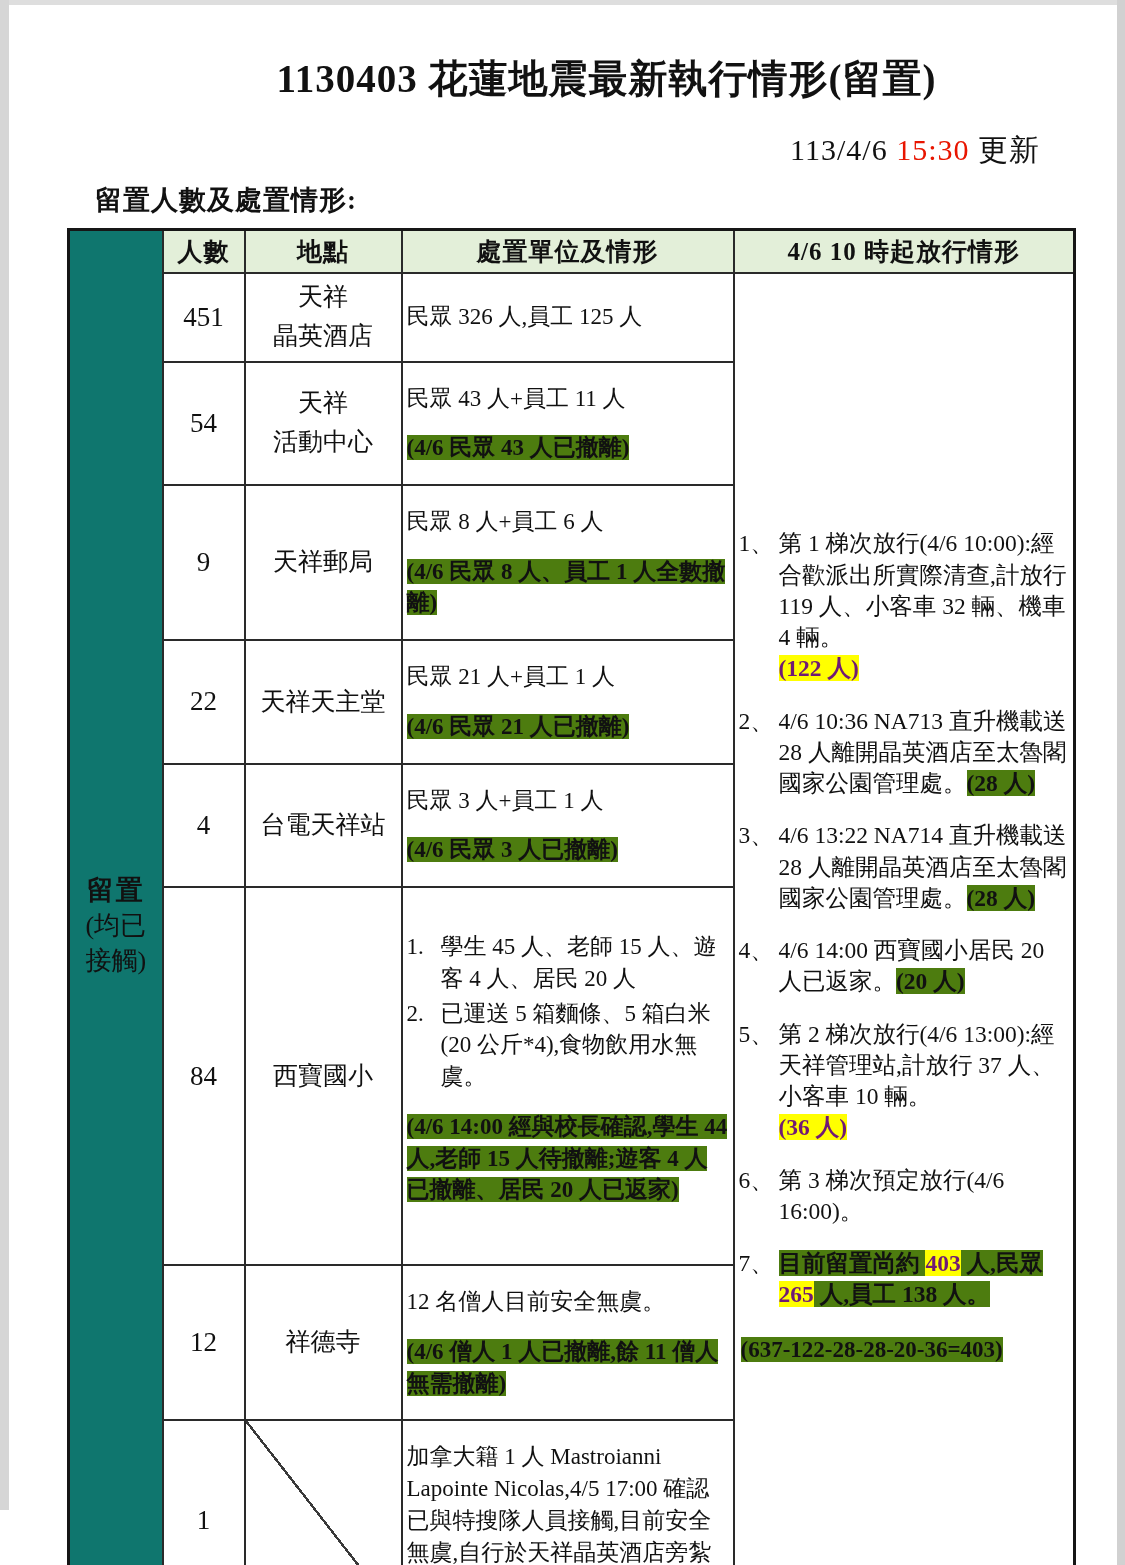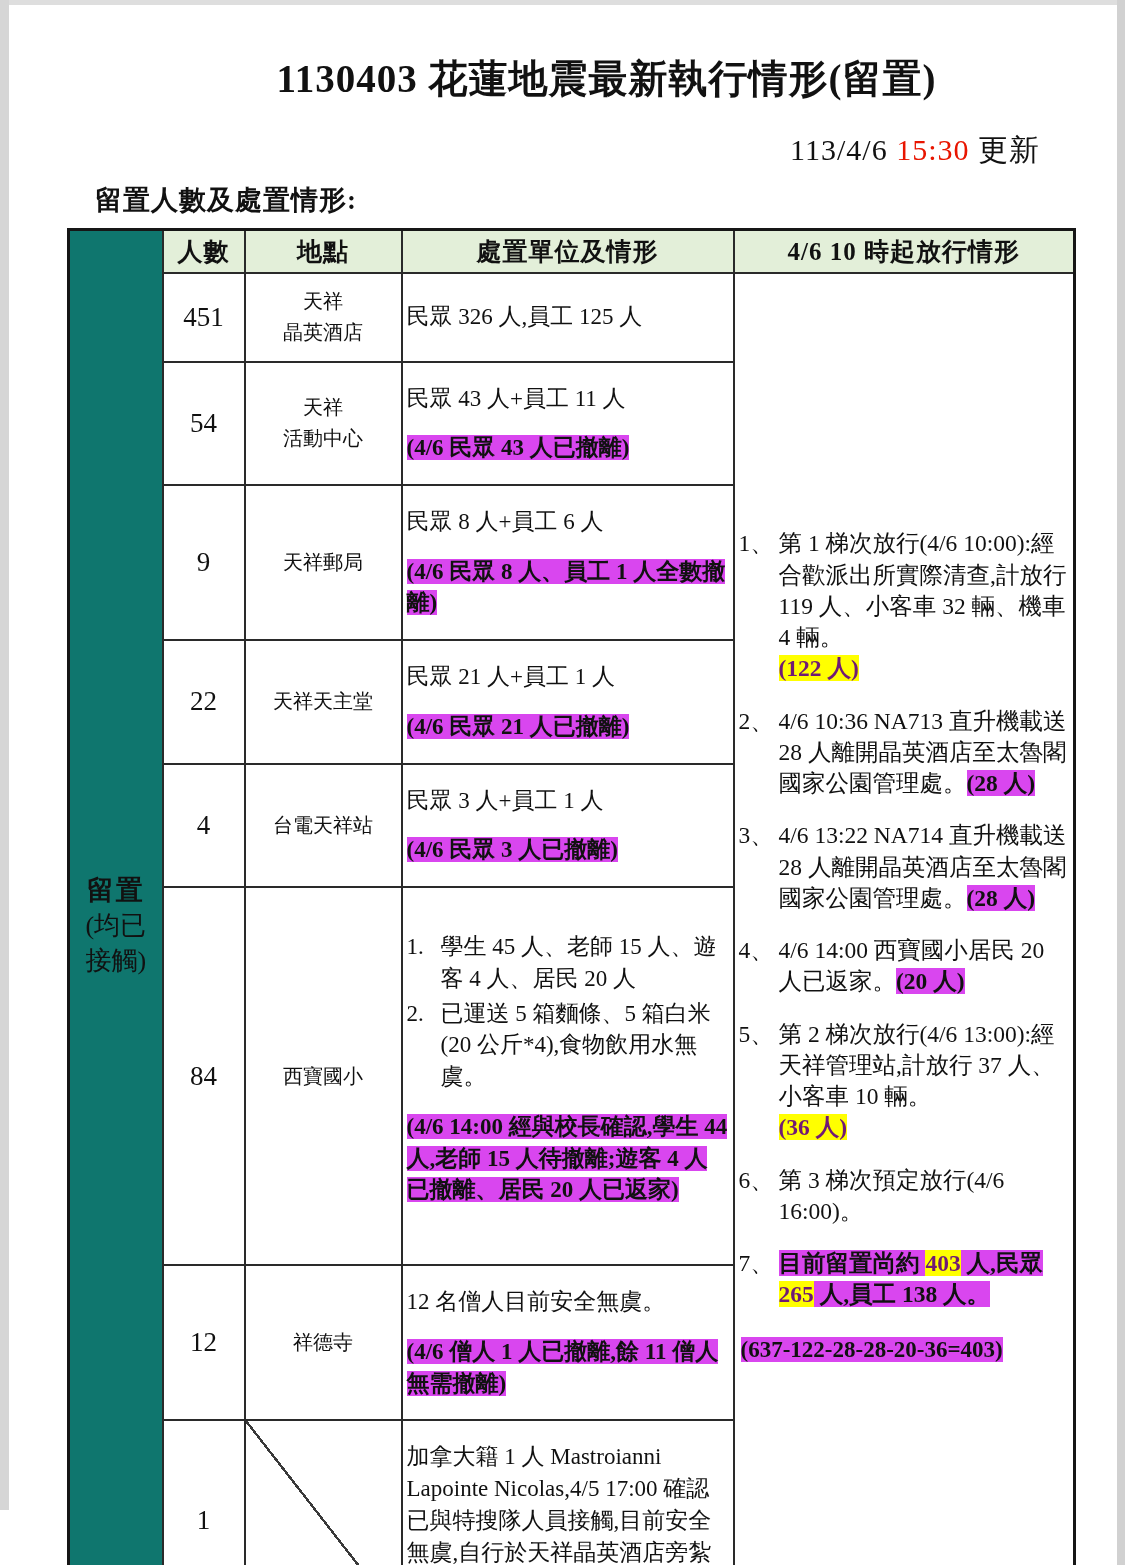--- a/index.html
+++ b/index.html
@@ -32,39 +32,39 @@
     overflow:hidden;
   }
   td.hdr{
     background:#e3efd9;text-align:center;font-weight:700;font-size:25px;
     letter-spacing:1px;
   }
   td.stay-cell{background:#0f766e;text-align:center;font-size:26px;vertical-align:middle;}
   .stay-b{font-weight:700;font-size:27px;letter-spacing:2px;}
   .stay-n{font-size:26px;}
   td.count-cell{text-align:center;font-size:27px;}
-  td.loc-cell{text-align:center;font-size:20px;line-height:1.55;}
+  td.loc-cell{text-align:center;font-size:25px;line-height:1.55;}
   td.loc-diag{
     background-image:linear-gradient(to right top,
       transparent calc(50% - 1.2px),#3a3a3a calc(50% - 1.2px),
       #3a3a3a calc(50% + 1.2px),transparent calc(50% + 1.2px));
   }
   td.detail-cell{font-size:23px;line-height:1.38;padding:5px 9px;}
   .dline{margin:18px 0;}
   .dline-num{display:flex;margin:3px 0;}
   .dline-num .dnum{flex:0 0 34px;}
   .dline-num .dtxt{flex:1;}
   td.release-cell{vertical-align:top;padding:8px 8px 4px 10px;font-size:23.5px;line-height:1.33;}
   .note-item{display:flex;margin-bottom:21px;}
   .note-item .nnum{flex:0 0 40px;}
   .note-item .ntxt{flex:1;}
   .equation{margin-top:24px;padding-left:2px;font-size:23px;}
   .s-p{}
   .s-b{font-weight:400;}
-  .s-hl{background:#d946ef;font-weight:700;}
+  .s-hl{background:#4d7c0f;font-weight:700;}
   .s-hlred{background:#ffff00;font-weight:700;color:#701a75;}
   .s-redb{color:#e81500;font-weight:700;}
   tr.total-row td{background:#fdf2d0;margin-top:41px;}
   td.total-label{text-align:center;font-weight:700;font-size:26px;letter-spacing:1px;}
   td.total-count{text-align:center;font-size:27px;}
   td.total-right{text-align:center;font-size:26px;}
   .edge-left{position:absolute;left:0;top:0;width:9px;height:1510px;background:#d6d6d6;}
   .edge-top{position:absolute;left:0;top:0;width:100%;height:5px;background:#dedede;}
   .edge-right{position:absolute;right:0;top:0;width:8px;height:100%;background:#d1d1d1;}
 </style>

